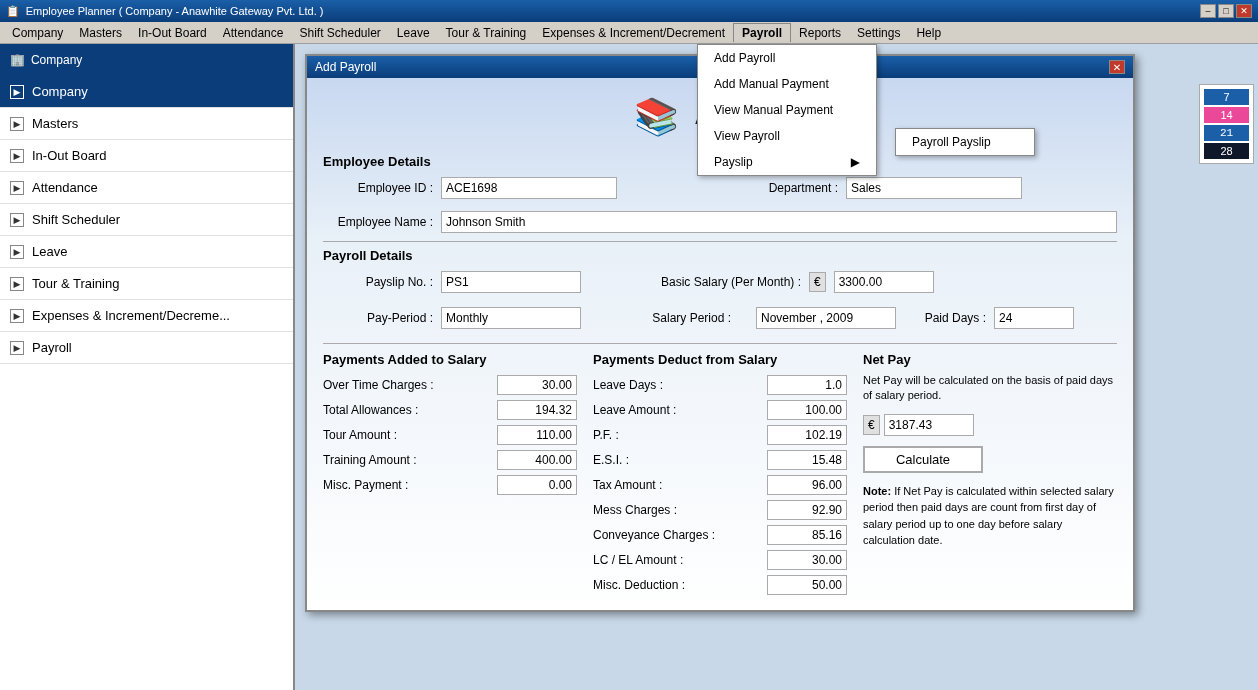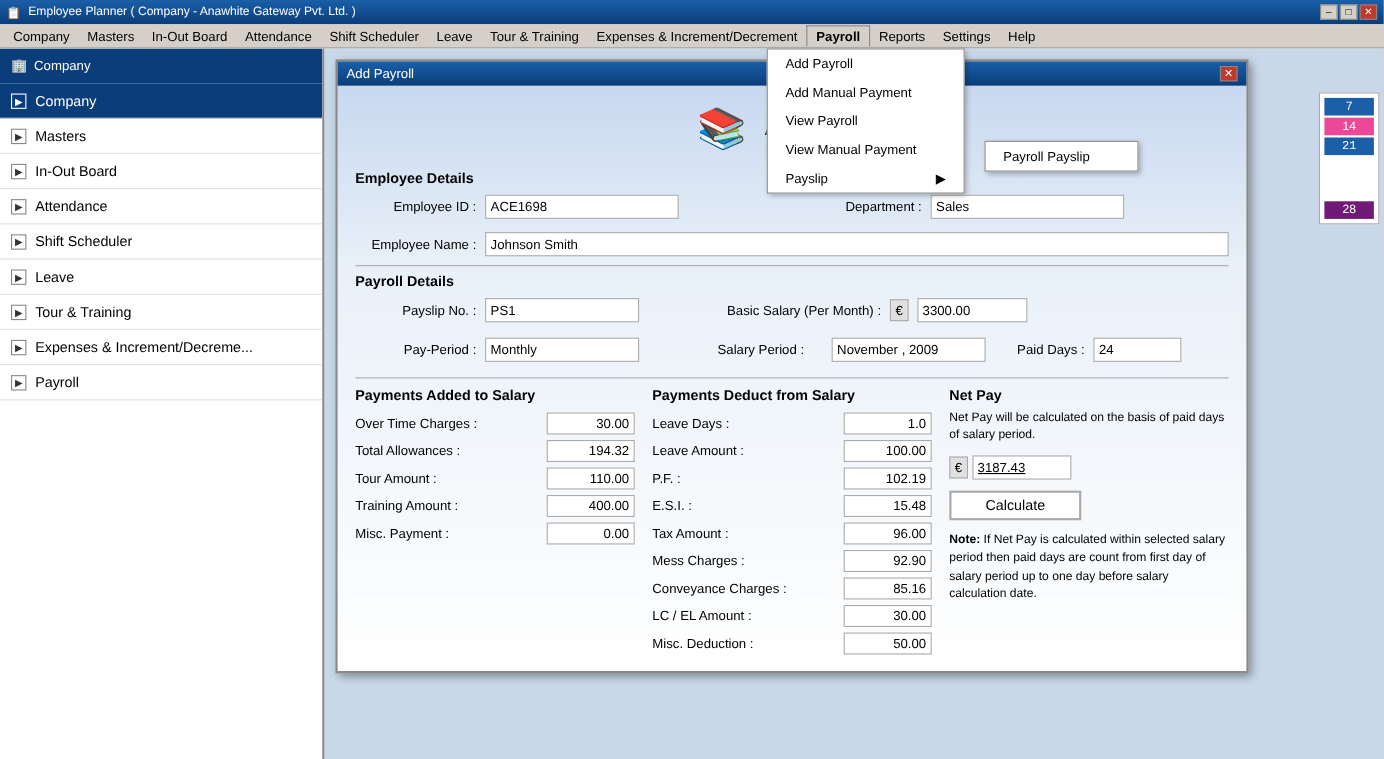--- a/index.html
+++ b/index.html
@@ -296,22 +296,22 @@
   <span class="menu-item">Expenses &amp; Increment/Decrement</span>
   <span class="menu-item payroll-active">Payroll</span>
   <span class="menu-item">Reports</span>
   <span class="menu-item">Settings</span>
   <span class="menu-item">Help</span>
 </div>
 
 <div class="dropdown-menu">
   <div class="dropdown-item">Add Payroll</div>
   <div class="dropdown-item">Add Manual Payment</div>
+  <div class="dropdown-item">View Manual Payment</div>
   <div class="dropdown-item">View Payroll</div>
-  <div class="dropdown-item">View Manual Payment</div>
   <div class="dropdown-item payslip-item">
     <span>Payslip</span>
     <span>▶</span>
   </div>
 </div>
 
 <div class="submenu">
   <div class="submenu-item">Payroll Payslip</div>
 </div>
 
@@ -485,34 +485,34 @@
               <span class="payment-label">Misc. Deduction :</span>
               <input class="payment-input" type="text" value="50.00" style="">
             </div>
           </div>
 
           <div class="col-section net-pay-section">
             <div class="net-pay-title">Net Pay</div>
             <div class="net-pay-desc">Net Pay will be calculated on the basis of paid days of salary period.</div>
             <div class="net-pay-amount">
               <span class="currency-symbol">€</span>
-              <input class="form-input" style="width: 90px; text-decoration: underline;" type="text" value="3187.43">
+              <input class="form-input" style="width: 90px;" type="text" value="3187.43">
             </div>
             <button class="calculate-btn">Calculate</button>
             <div class="note-text">
               <span class="note-bold">Note:</span>
               <span>If Net Pay is calculated within selected salary period then paid days are count from first day of salary period up to one day before salary calculation date.</span>
             </div>
           </div>
         </div>
       </div>
     </div>
 
     <div style="position:absolute; right:4px; top:40px; background:white; border:1px solid #aaa; width:55px; padding:4px; z-index:50;">
       <div style="display:flex; flex-direction:column; gap:2px;">
         <div style="background:#1a5fa8; color:white; text-align:center; font-size:11px; padding:2px;">7</div>
         <div style="background:#ec4899; color:white; text-align:center; font-size:11px; padding:2px;">14</div>
         <div style="background:#1a5fa8; color:white; text-align:center; font-size:11px; padding:2px;font-family:Liberation Mono, monospace;">21</div>
-        <div style="background:#701a75; color:white; text-align:center; font-size:11px; padding:2px;margin-top:40px;">28</div>
+        <div style="background:#0f172a; color:white; text-align:center; font-size:11px; padding:2px;">28</div>
       </div>
     </div>
   </div>
 </div>
 
 </body></html>

